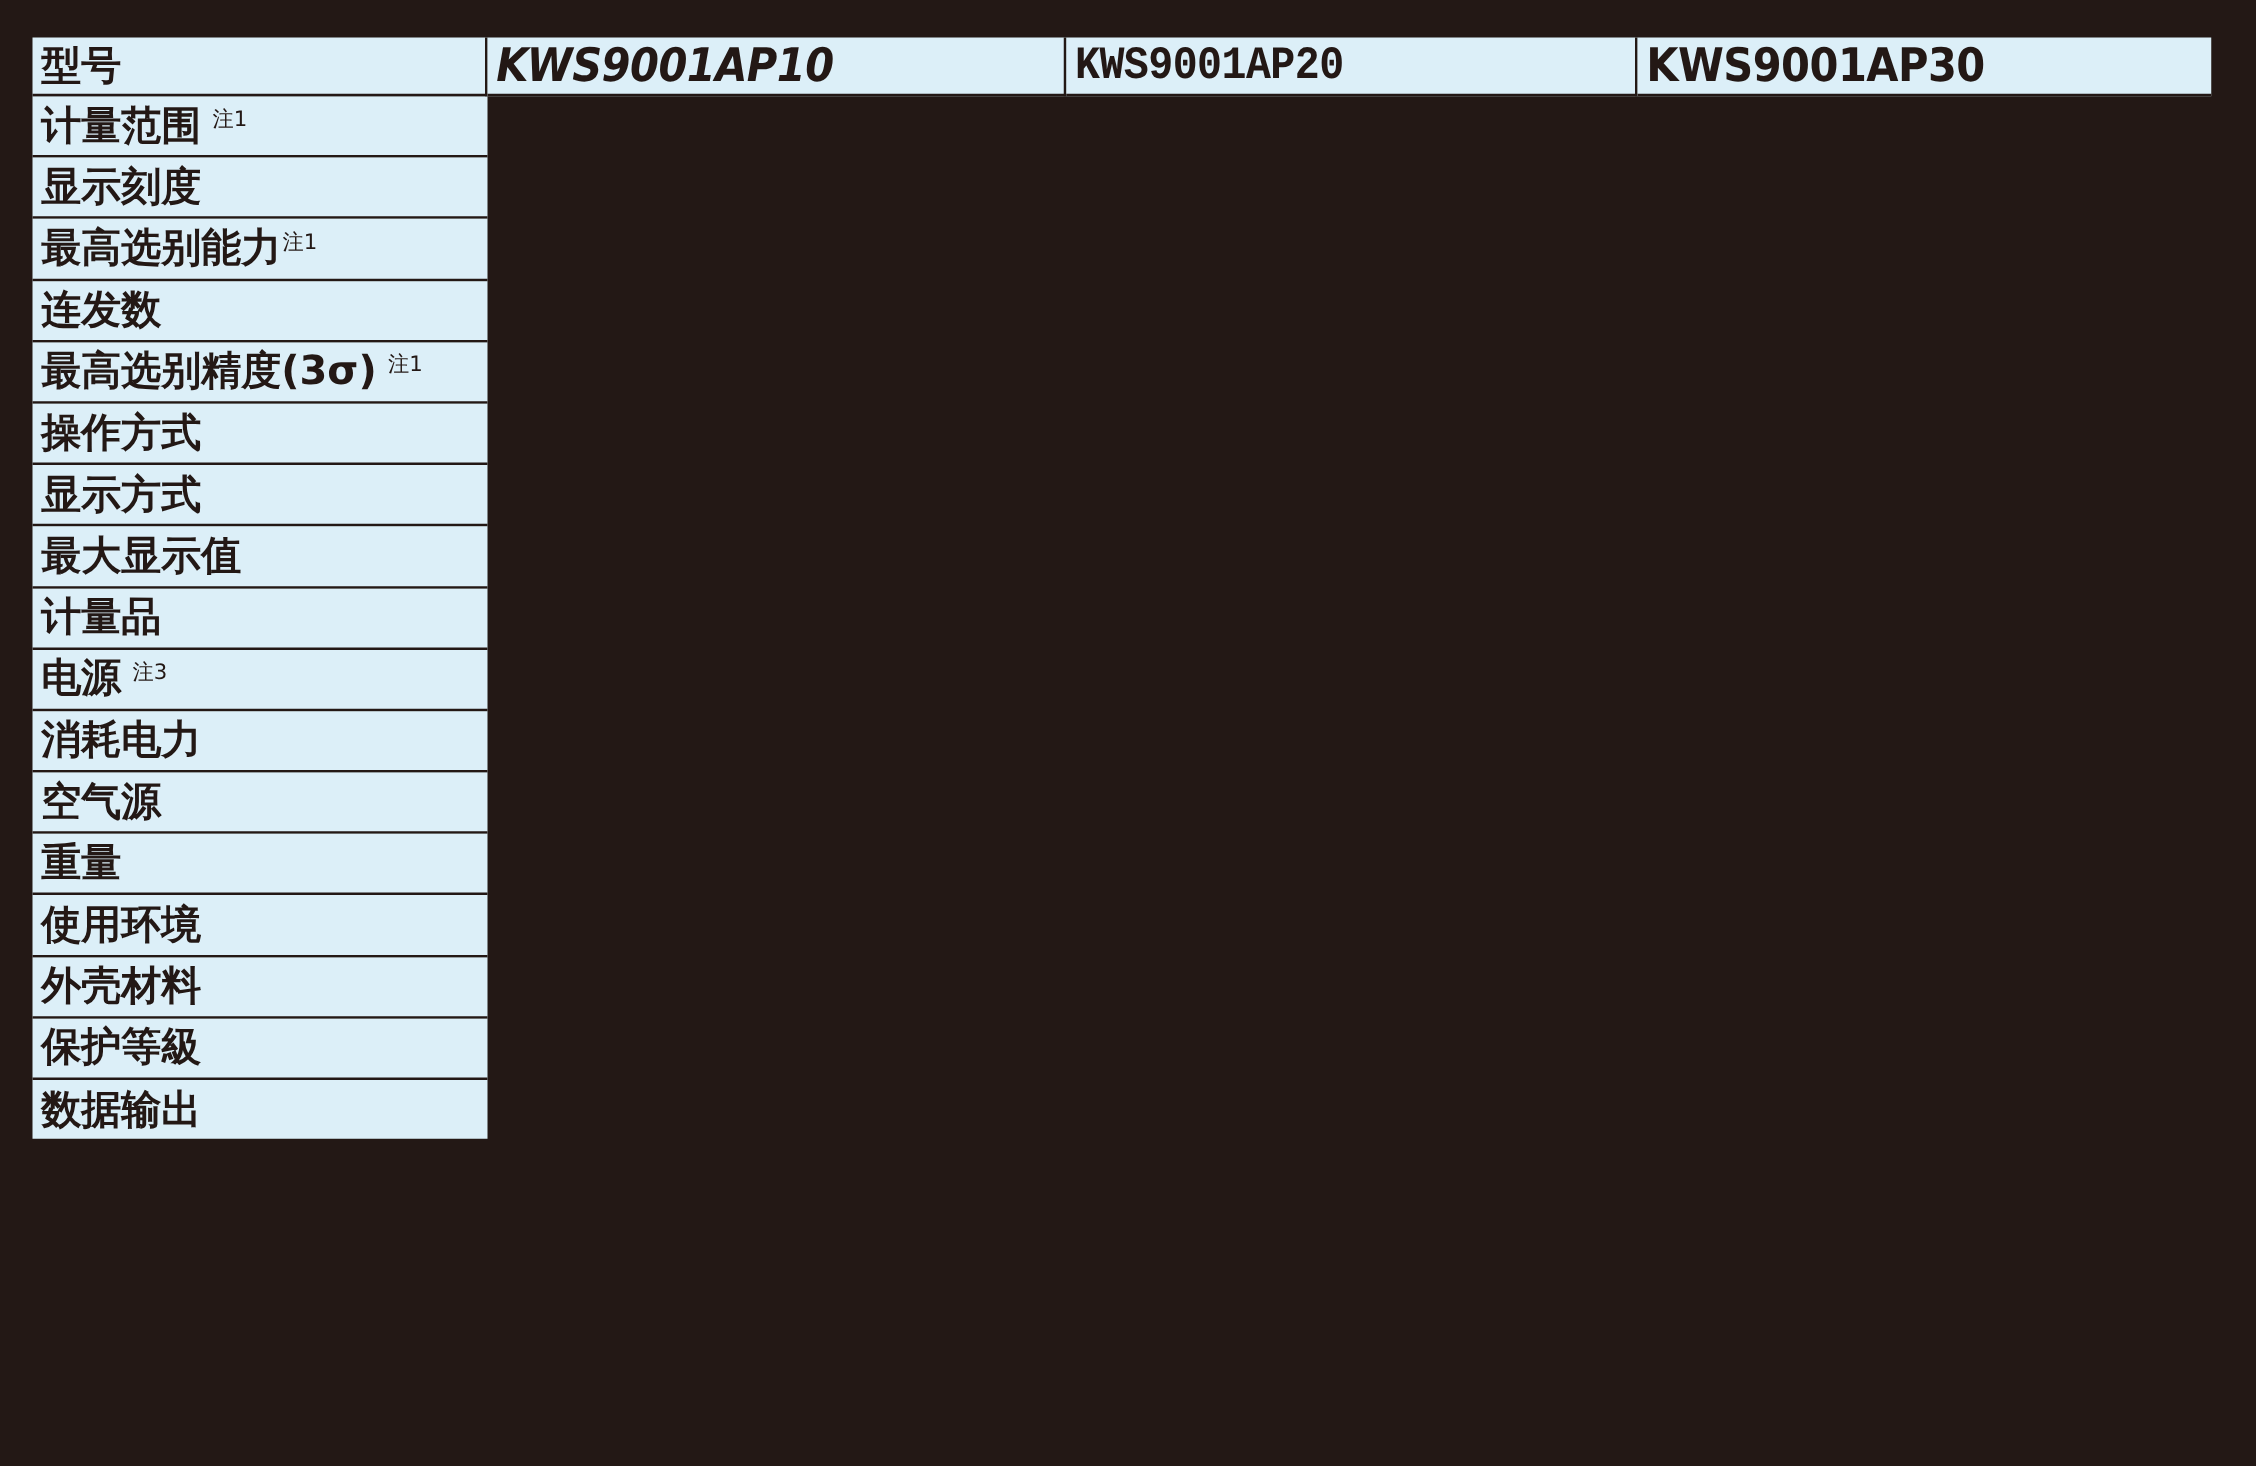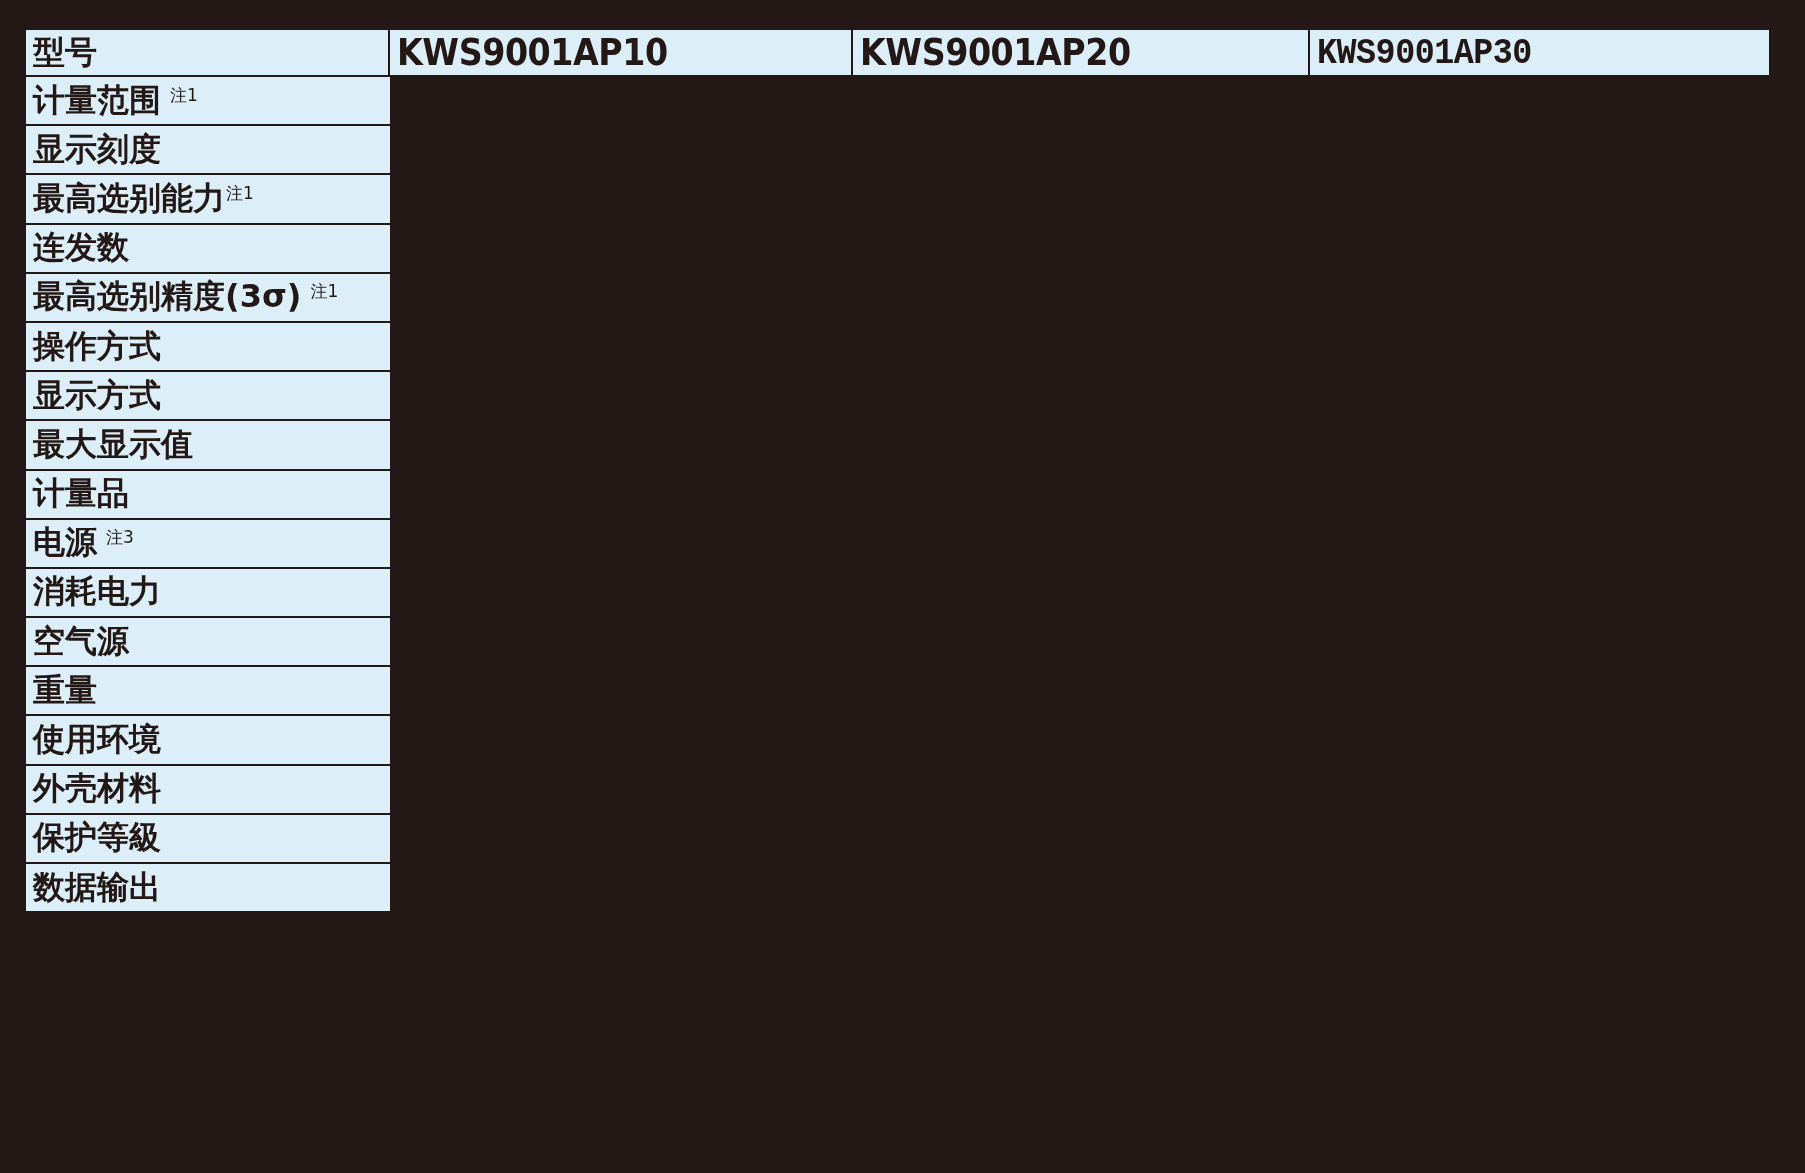--- a/index.html
+++ b/index.html
@@ -22,23 +22,23 @@
   }
   .header-row { display: flex; height: 47px; }
   .hcell {
     background: var(--cell);
     border-bottom: 2px solid var(--ink);
     display: flex; align-items: center;
     padding-left: 7px;
     overflow: hidden;
   }
   .hcell.c0 { width: 364px; border-right: 2px solid var(--ink); align-items: flex-end; }
-  .hcell.c1 { width: 463px; border-right: 2px solid var(--ink); }
-  .hcell.c2 { width: 457px; border-right: 2px solid var(--ink); }
-  .hcell.c3 { width: 459px; font-family: Liberation Mono, monospace; }
+  .hcell.c1 { width: 463px; border-right: 2px solid var(--ink); font-style: italic; }
+  .hcell.c2 { width: 457px; border-right: 2px solid var(--ink); font-family: Liberation Mono, monospace; }
+  .hcell.c3 { width: 459px; }
   .model {
     font-size: 37px; font-weight: 700;
     letter-spacing: -0.5px; white-space: nowrap;
     transform: scaleX(0.9); transform-origin: left center;
   }
   .labels { width: 364px; }
   .lrow {
     height: 49.2px;
     background: var(--cell);
     border-bottom: 2px solid var(--ink);

